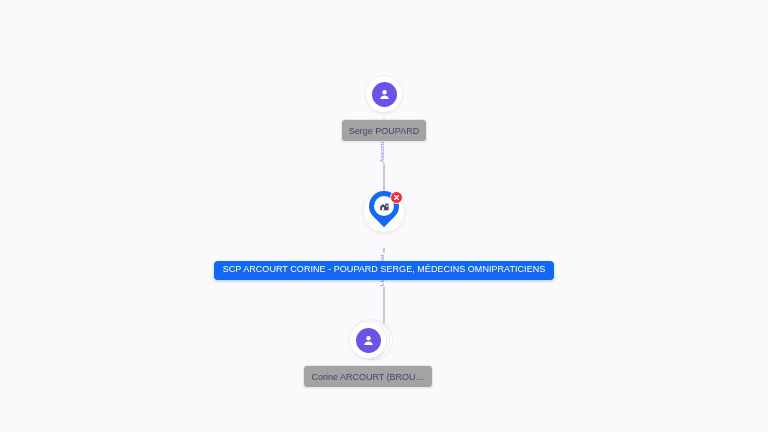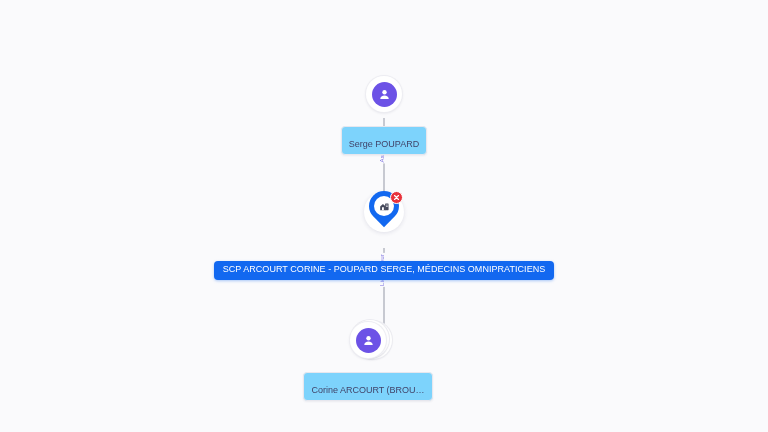--- a/index.html
+++ b/index.html
@@ -94,25 +94,25 @@
     height: 25px;
     border-radius: 50%;
     background: #6c52e6;
     display: flex;
     align-items: center;
     justify-content: center;
   }
   .avatar-disc svg { display: block; }
 
   .node-pill {
-    margin-top: 12px;
-    background: #7dd3fc;
+    margin-top: 5px;
+    background: #a3a3a3;
     border: 1px solid #e7e7ee;
     border-radius: 4px;
-    padding: 13px 7px 4px 7px;
+    padding: 7px 7px 4px 7px;
     font-size: 9px;
     color: #414469;
     white-space: nowrap;
     box-shadow: 0 1px 2px rgba(40,40,80,.07);
     line-height: 1.1;
   }
 
   
   #company-node {
     position: absolute;

